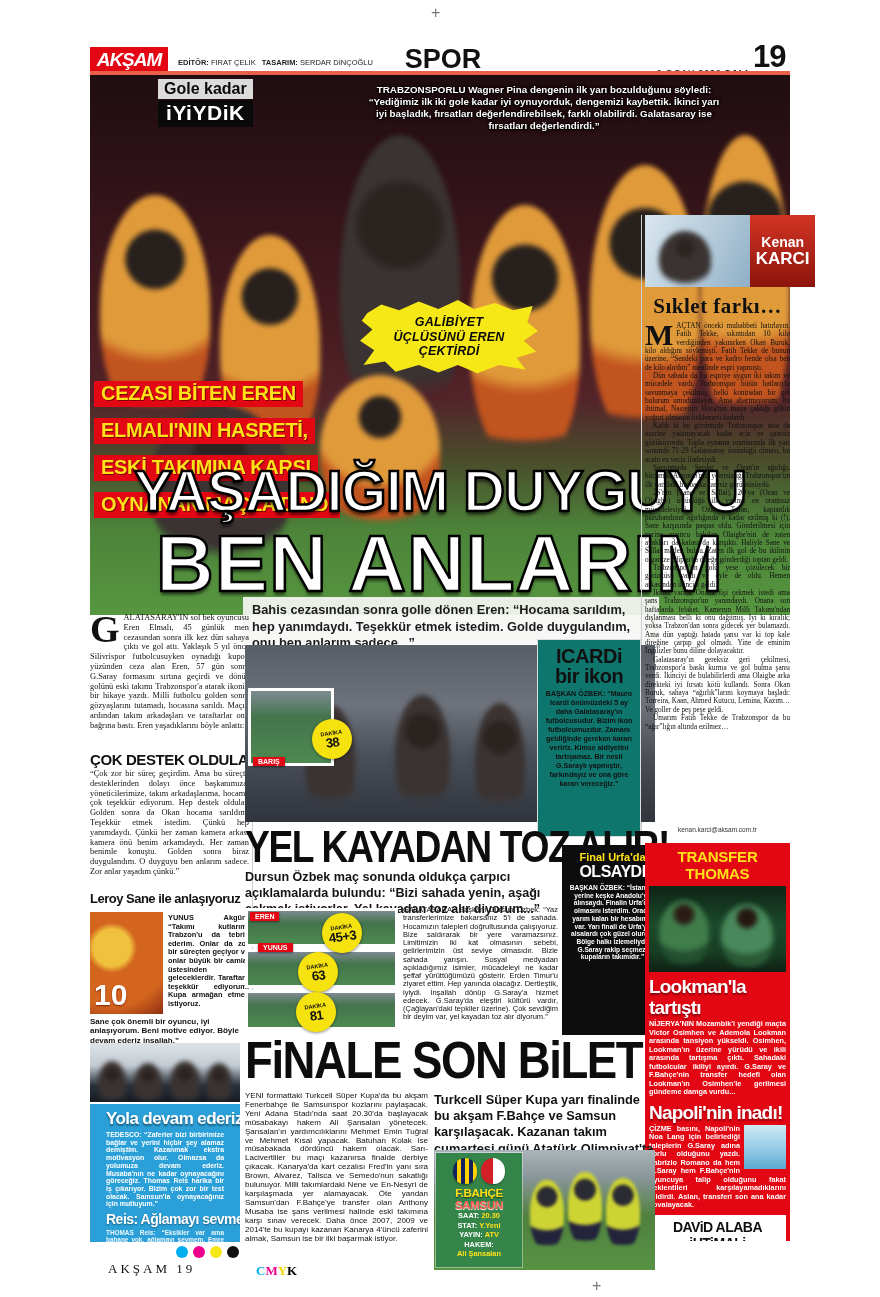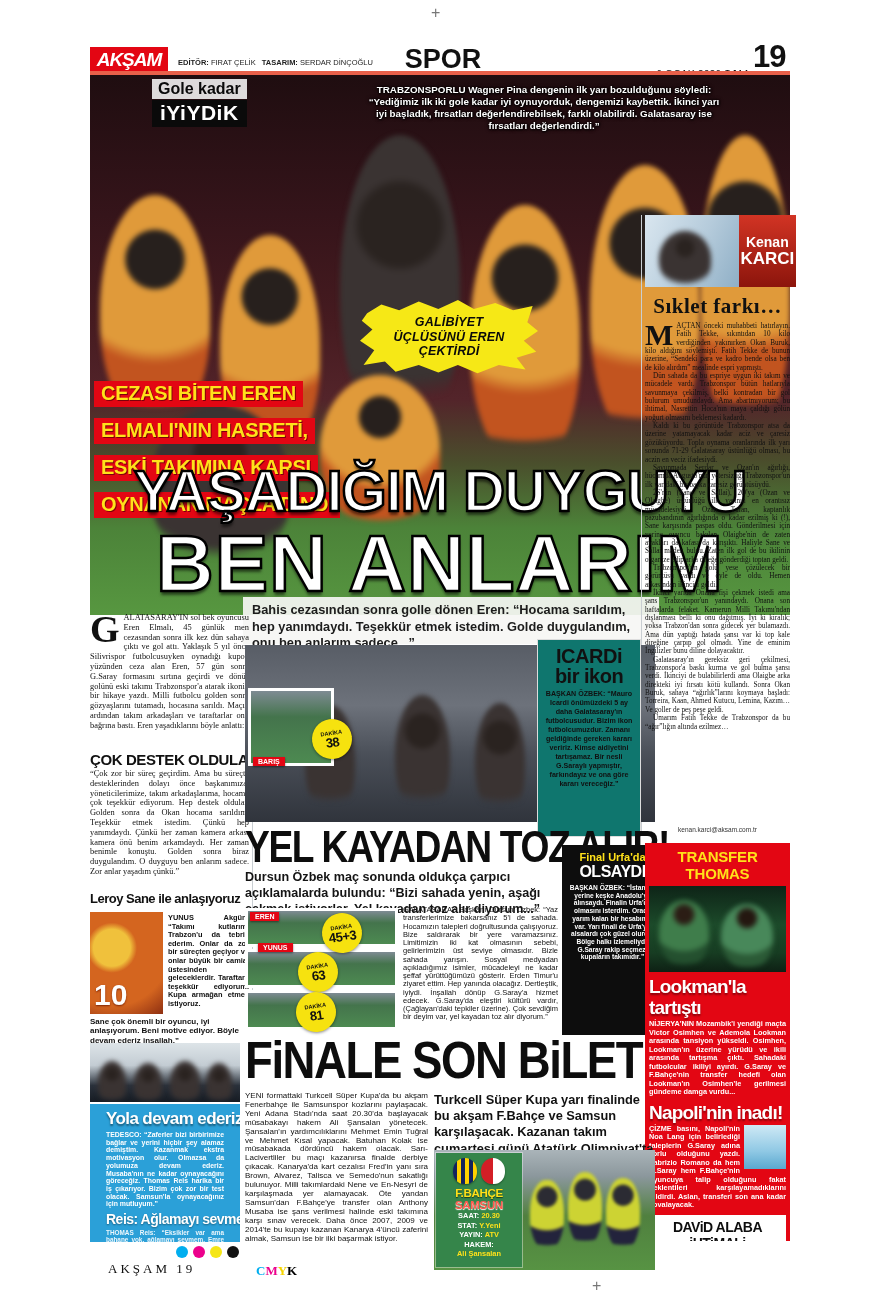--- a/index.html
+++ b/index.html
@@ -141,21 +141,21 @@
   <div class="blob j" style="left:10px;top:120px;width:110px;height:230px"></div>
   <div class="blob j" style="left:130px;top:160px;width:100px;height:220px"></div>
   <div class="blob dkr" style="left:250px;top:60px;width:120px;height:300px"></div>
   <div class="blob j" style="left:380px;top:130px;width:110px;height:260px"></div>
   <div class="blob j" style="left:500px;top:90px;width:110px;height:280px"></div>
   <div class="blob j" style="left:610px;top:60px;width:90px;height:300px"></div>
   <div class="blob dkr" style="left:60px;top:330px;width:140px;height:160px"></div>
   <div class="blob j" style="left:230px;top:300px;width:120px;height:150px"></div>
 </div>
 
-<div class="abs" style="left:152px;top:79px;text-align:left">
+<div class="abs" style="left:158px;top:79px;text-align:center">
   <div><span class="kick1">Gole kadar</span></div>
   <div style="margin-top:1px"><span class="kick2">iYiYDiK</span></div>
 </div>
 <div class="abs wagner" style="left:368px;top:84px;width:352px">TRABZONSPORLU Wagner Pina dengenin ilk yarı bozulduğunu söyledi: “Yediğimiz ilk iki gole kadar iyi oynuyorduk, dengemizi kaybettik. İkinci yarı iyi başladık, fırsatları değerlendirebilsek, farklı olabilirdi. Galatasaray ise fırsatları değerlendirdi.”</div>
 
 <div class="abs badge" style="left:360px;top:300px;width:178px;height:74px">
   <div>GALİBİYET</div>
   <div>ÜÇLÜSÜNÜ EREN</div>
   <div>ÇEKTİRDİ</div>
 </div>
@@ -243,21 +243,21 @@
     <div class="dv">63</div>
   </div>
   <div class="dak" style="position:absolute;left:51px;top:84px;width:40px;height:40px">
     <div class="dl">DAKİKA</div>
     <div class="dv">81</div>
   </div>
 </div>
 
 <div class="abs yel-body just" style="left:403px;top:906px;width:155px;height:122px;overflow:hidden">GALATASARAY Başkanı Dursun Özbek: “Yaz transferlerimize bakarsanız 5'i de sahada. Hocamızın talepleri doğrultusunda çalışıyoruz. Bize saldırarak bir yere varamazsınız. Limitimizin iki kat olmasının sebebi, gelirlerimizin üst seviye olmasıdır. Bizle sahada yarışın. Sosyal medyadan açıkladığımız isimler, mücadeleyi ne kadar şeffaf yürüttüğümüzü gösterir. Erden Timur'u ziyaret ettim. Hep yanında olacağız. Dertleştik, iyiydi. İnşallah dönüp G.Saray'a hizmet edecek. G.Saray'da eleştiri kültürü vardır, (Çağlayan'daki tepkiler üzerine). Çok sevdiğim bir deyim var, yel kayadan toz alır diyorum.”</div>
 
-<div class="abs" style="left:645px;top:215px;width:151px;height:72px;display:flex">
+<div class="abs" style="left:645px;top:215px;width:170px;height:72px;display:flex">
   <div id="karci-photo" style="width:62%;height:100%;position:relative">
     <div class="blob dkr" style="left:14px;top:16px;width:52px;height:56px"></div>
   </div>
   <div class="karci-red" style="width:38%;height:100%">
     <div class="karci-n1">Kenan</div>
     <div class="karci-n2">KARCI</div>
   </div>
 </div>
 <div class="abs karci-title" style="left:645px;top:294px;width:145px">Sıklet farkı…</div>
 <div class="abs colbody" style="left:645px;top:322px;width:145px;height:500px;overflow:hidden">

